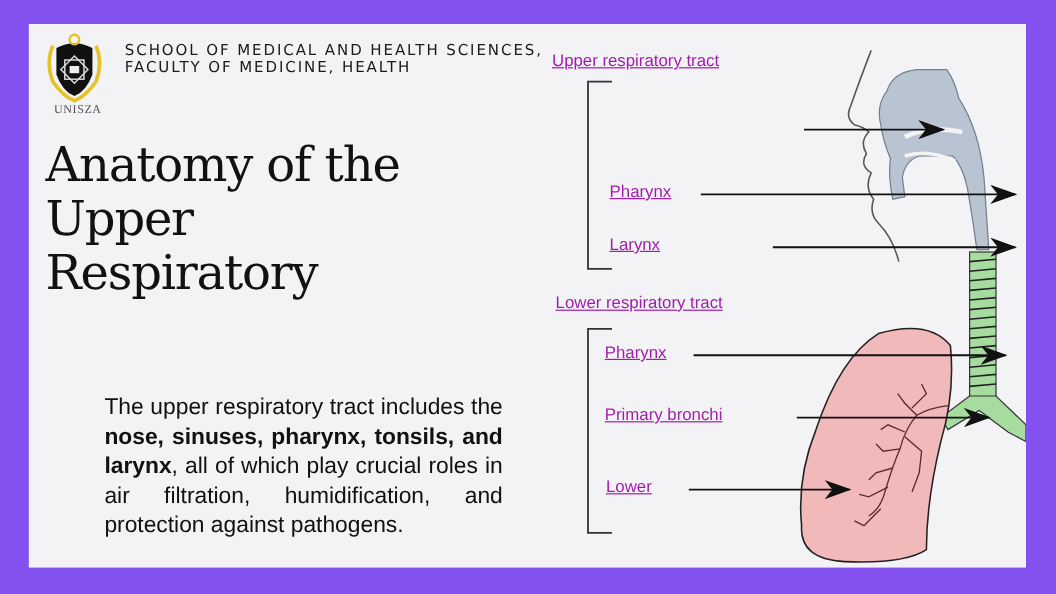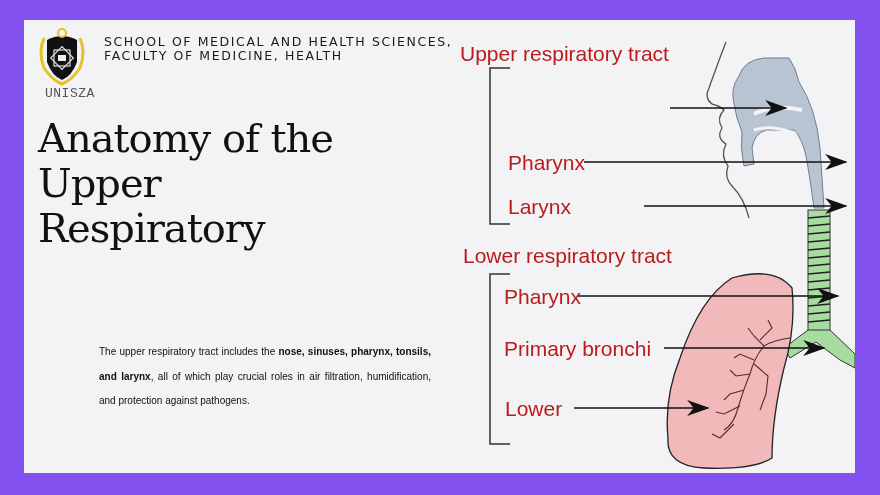--- a/index.html
+++ b/index.html
@@ -15,54 +15,55 @@
       left: 24px; top: 20px;
       width: 831px; height: 453px;
       background: #f3f2f4;
     }
     .logo {
       position: absolute; left: 8px; top: 2px;
       width: 60px; height: 80px;
     }
     .logo-text {
       position: absolute; left: 13px; top: 64px;
-      font-size: 13px; color: #555; letter-spacing: 0.5px;
-      font-family: Liberation Mono, monospace;
+      font-size: 10px; color: #555; letter-spacing: 0.5px;
+      font-family: Liberation Serif, serif;
     }
     .school {
       position: absolute; left: 80px; top: 15px;
       font-family: "DejaVu Sans", sans-serif;
       font-size: 12.5px; letter-spacing: 1.6px;
       color: #1a1a1a; line-height: 14px;
     }
     .title {
       position: absolute; left: 10px; top: 92px;
       font-family: "DejaVu Serif", serif;
       font-size: 40px; line-height: 45px;
       color: #111; margin: 4px; font-weight: normal;
       width: 330px;
       letter-spacing: -1px;
     }
     .desc {
       position: absolute; left: 63px; top: 308px;
       width: 332px;
-      font-size: 10px; line-height: 24.5px;
+      font-size: 19px; line-height: 24.5px;
       color: #111; text-align: justify;
-      margin: 12px;
+      margin: 0;
     }
     .desc b { font-weight: bold; }
     .diagram {
       position: absolute; left: 430px; top: 18px;
       width: 401px; height: 435px;
     }
     .diagram svg { position: absolute; left: 0; top: 0; }
     .lbl {
       position: absolute;
-      font-size: 21px; color: #b91c1c;
+      font-size: 14px; color: #a21caf;
       white-space: nowrap;
+      text-decoration: underline;
     }
   </style>
 </head>
 <body>
 
 <div class="slide">
 
   <div class="logo">
     <svg width="60" height="66" viewBox="0 0 60 66">
       <path d="M12 16 Q6 30 12 46 Q20 58 30 62 Q40 58 48 46 Q54 30 48 16" fill="none" stroke="#e3c22a" stroke-width="3"></path>

